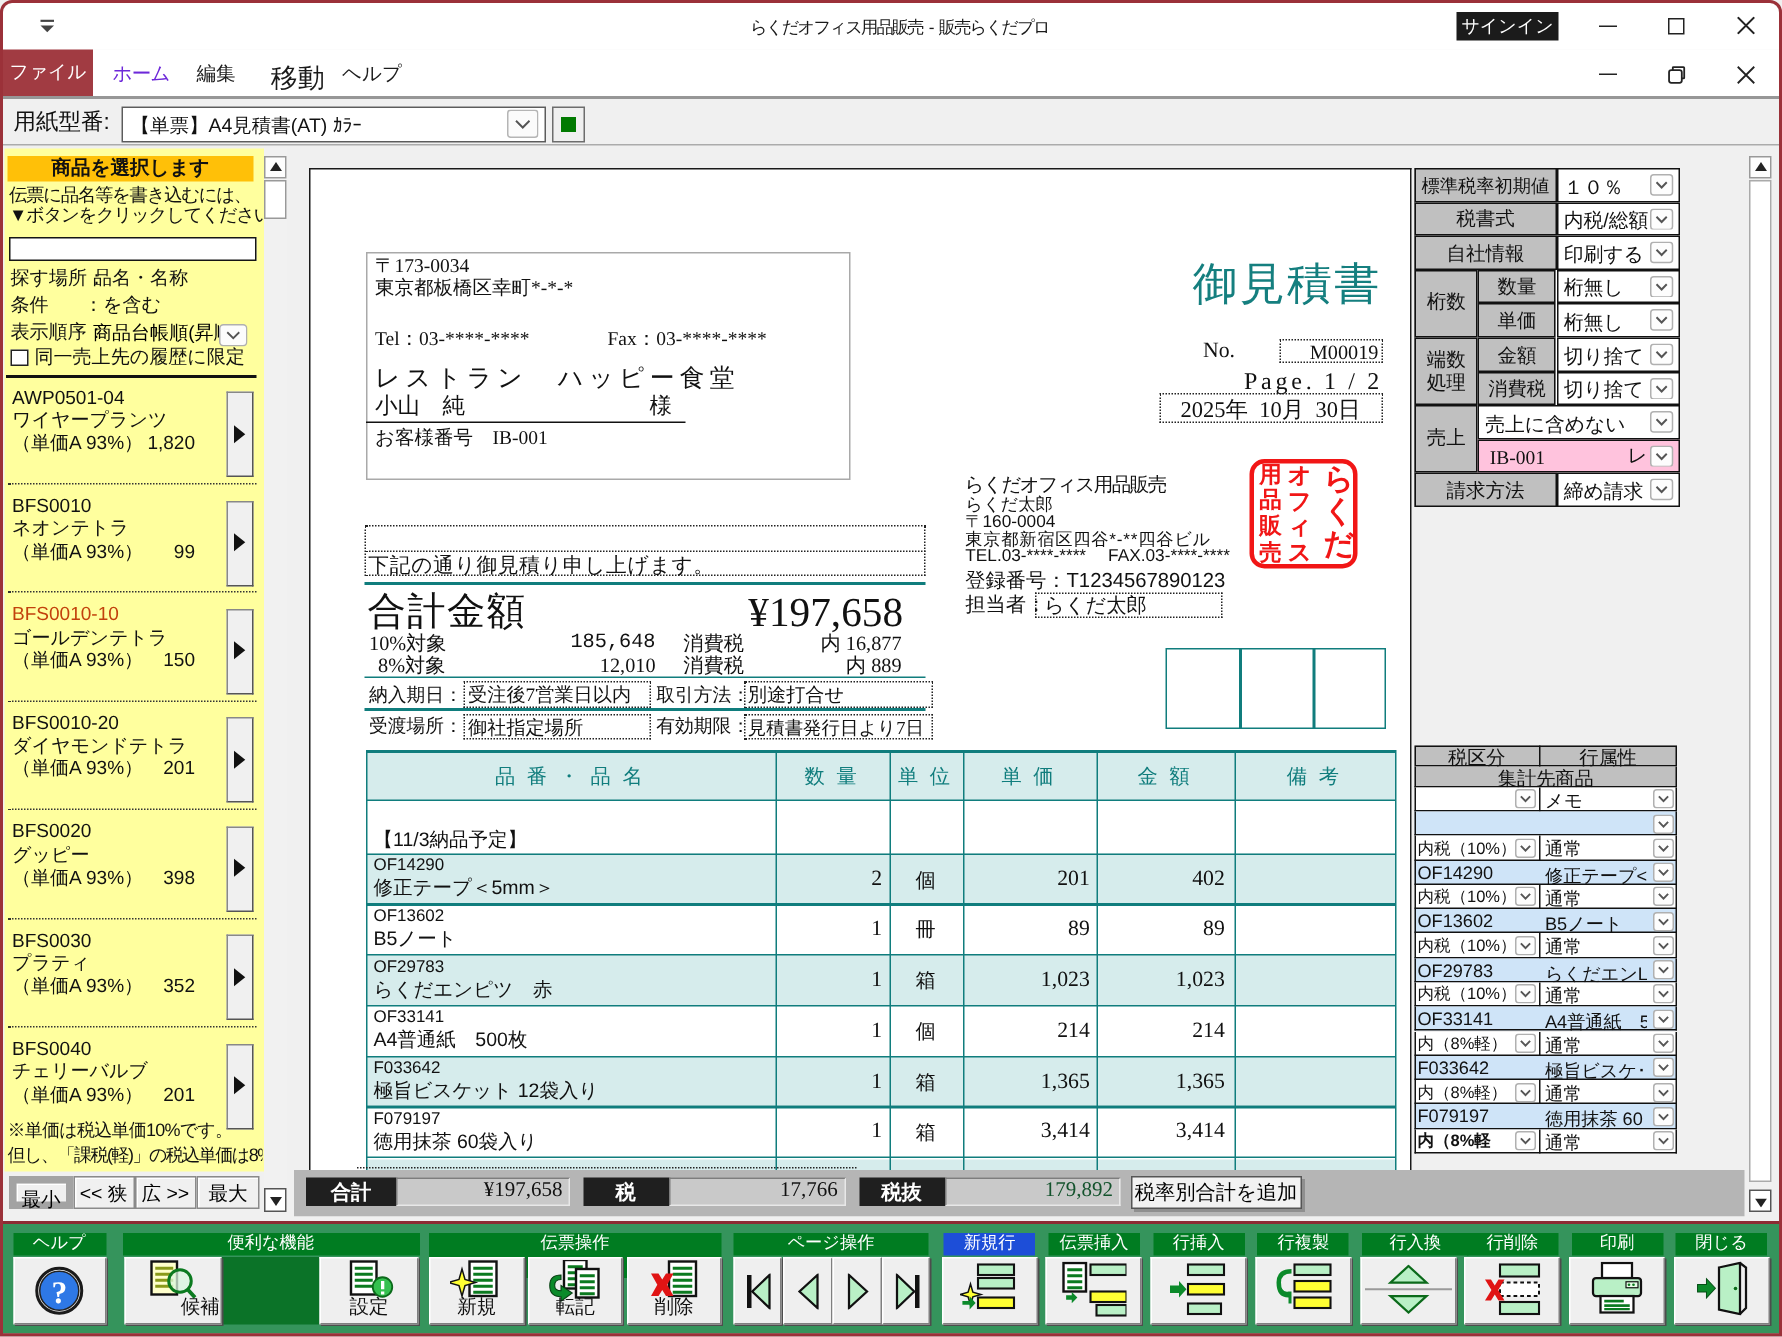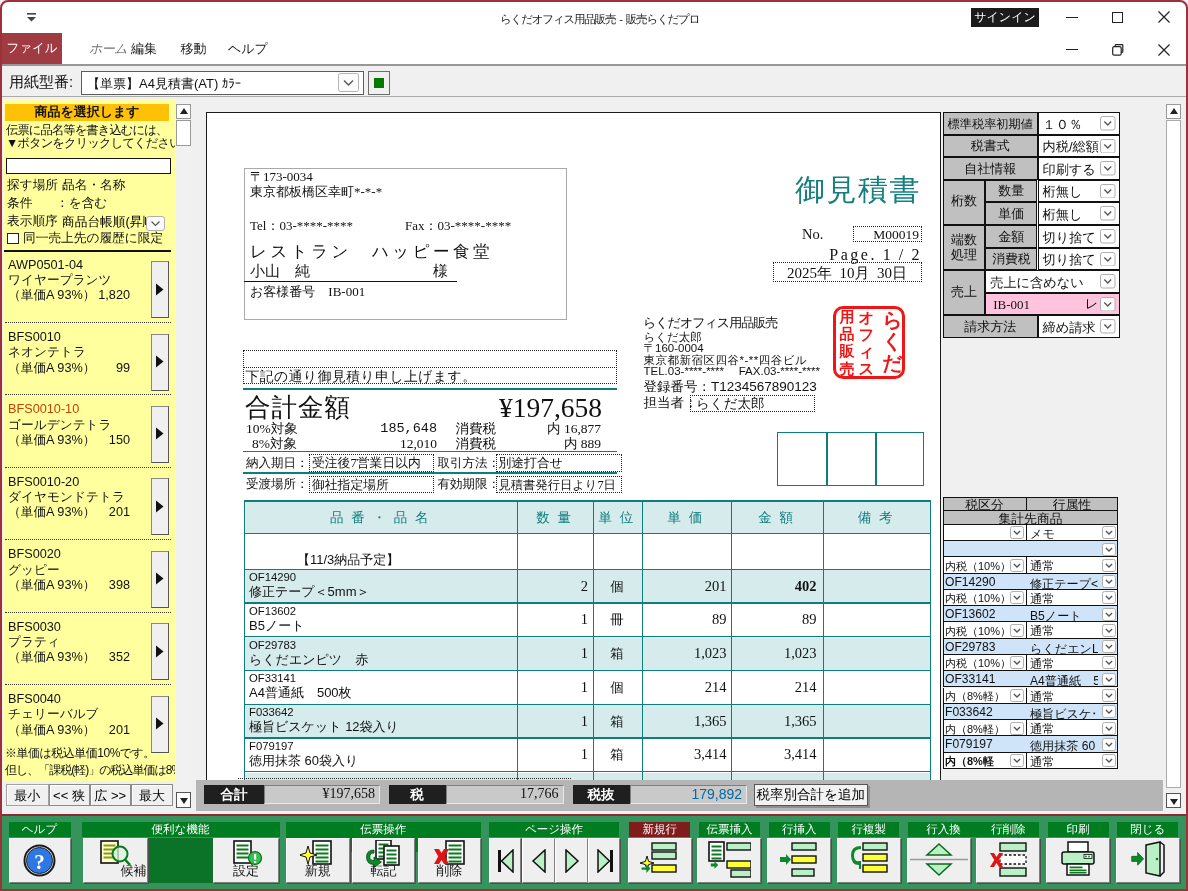--- a/index.html
+++ b/index.html
@@ -15,23 +15,23 @@
   </svg>
 <div class="a" style="left:500px;top:12.5px;font-size:11.5px;color:#1a1a1a;white-space:nowrap;line-height:1.15;letter-spacing:-1.2px;">らくだオフィス用品販売&nbsp;&nbsp;-&nbsp;&nbsp;販売らくだプロ</div>
 <div class="a" style="left:971px;top:8px;width:68px;height:19px;background:#1b1b1b;color:#fff;font-size:12px;text-align:center;line-height:19px;">サインイン</div>
 <div class="a" style="left:1066px;top:17px;width:12px;height:1.4px;background:#222;"></div>
 <div class="a" style="left:1112px;top:11.5px;width:11px;height:11px;border:1.3px solid #222;"></div>
 <svg class="a" style="left:1158px;top:11px" width="12" height="12" viewBox="0 0 12 12">
     <path d="M0.5 0.5 L11.5 11.5 M11.5 0.5 L0.5 11.5" stroke="#222" stroke-width="1.2"></path>
   </svg>
 <div class="a" style="left:2px;top:33px;width:1184px;height:31px;background:#fff;"></div>
 <div class="a" style="left:2px;top:33px;width:60px;height:31px;background:#a13b42;color:#fff;font-size:12.5px;text-align:center;line-height:31px;">ファイル</div>
-<div class="a" style="left:89px;top:42px;font-size:13px;color:#737373;white-space:nowrap;line-height:1.15;letter-spacing:-0.5px;font-style:italic;">ホーム</div>
+<div class="a" style="left:75px;top:42px;font-size:13px;color:#6d28d9;white-space:nowrap;line-height:1.15;letter-spacing:-0.5px;">ホーム</div>
 <div class="a" style="left:131px;top:42px;font-size:13px;color:#1a1a1a;white-space:nowrap;line-height:1.15;">編集</div>
-<div class="a" style="left:180.5px;top:42px;font-size:13px;color:#1a1a1a;white-space:nowrap;line-height:1.15;">移動</div>
+<div class="a" style="left:180.5px;top:42px;font-size:18px;color:#1a1a1a;white-space:nowrap;line-height:1.15;">移動</div>
 <div class="a" style="left:228px;top:42px;font-size:13px;color:#1a1a1a;white-space:nowrap;line-height:1.15;">ヘルプ</div>
 <div class="a" style="left:1066px;top:49px;width:12px;height:1.4px;background:#222;"></div>
 <svg class="a" style="left:1112px;top:44px" width="12" height="12" viewBox="0 0 12 12">
     <rect x="0.7" y="2.7" width="8.5" height="8.5" rx="1.5" fill="#fff" stroke="#222" stroke-width="1.2"></rect>
     <path d="M3.2 2.7 L3.2 1.2 Q3.2 0.7 3.7 0.7 L10.3 0.7 Q10.8 0.7 10.8 1.2 L10.8 7.8 Q10.8 8.3 10.3 8.3 L9.2 8.3" fill="none" stroke="#222" stroke-width="1.2"></path>
   </svg>
 <svg class="a" style="left:1158px;top:44px" width="12" height="12" viewBox="0 0 12 12">
     <path d="M0.5 0.5 L11.5 11.5 M11.5 0.5 L0.5 11.5" stroke="#222" stroke-width="1.2"></path>
   </svg>
 <div class="a" style="left:2px;top:64px;width:1184px;height:1.5px;background:#979797;"></div>
@@ -121,21 +121,21 @@
 <div class="a" style="left:8px;top:692.0px;font-size:12.7px;color:#111;white-space:nowrap;line-height:1.15;">BFS0040</div>
 <div class="a" style="left:8px;top:707.3px;font-size:12.7px;color:#111;white-space:nowrap;line-height:1.15;">チェリーバルブ</div>
 <div class="a" style="left:8px;top:722.6px;font-size:12.7px;color:#111;white-space:nowrap;line-height:1.15;">（単価A 93%）</div>
 <div class="a" style="left:70px;top:722.6px;width:60px;text-align:right;font-size:12.7px;color:#111;white-space:nowrap;line-height:1.15;">201</div>
 <div class="a" style="left:150.5px;top:695.5px;width:18px;height:57px;background:#f0f0f0;border:1px solid #888;border-right-color:#555;border-bottom-color:#555;"></div>
 <svg class="a" style="left:155px;top:717.0px" width="9" height="13" viewBox="0 0 9 13">
     <path d="M1 0.5 L8.5 6.5 L1 12.5 Z" fill="#111"></path>
   </svg>
 <div class="a" style="left:5px;top:746.8px;font-size:12px;color:#111;white-space:nowrap;line-height:1.15;letter-spacing:-0.5px;">※単価は税込単価10%です。</div>
 <div class="a" style="left:5px;top:761.8px;width:170px;overflow:hidden;font-size:12px;color:#111;white-space:nowrap;letter-spacing:-1px;">但し、「課税(軽)」の税込単価は8%</div>
-<div class="a" style="left:6px;top:784px;width:42.5px;height:22px;background:#f0f0f0;border:1px solid #a3a3a3;box-shadow:inset 1px 1px 0 #fff;font-size:13px;text-align:center;line-height:21px;">最小</div>
+<div class="a" style="left:6px;top:784px;width:42.5px;height:22px;background:#f0f0f0;border:5px solid #a3a3a3;box-shadow:inset 1px 1px 0 #fff;font-size:13px;text-align:center;line-height:21px;">最小</div>
 <div class="a" style="left:48.5px;top:784px;width:41px;height:22px;background:#f0f0f0;border:1px solid #8a8a8a;box-shadow:inset 1px 1px 0 #fff;font-size:13px;text-align:center;line-height:21px;">&lt;&lt; 狭</div>
 <div class="a" style="left:89.5px;top:784px;width:41.5px;height:22px;background:#f0f0f0;border:1px solid #8a8a8a;box-shadow:inset 1px 1px 0 #fff;font-size:13px;text-align:center;line-height:21px;">広 &gt;&gt;</div>
 <div class="a" style="left:131px;top:784px;width:42px;height:22px;background:#f0f0f0;border:1px solid #8a8a8a;box-shadow:inset 1px 1px 0 #fff;font-size:13px;text-align:center;line-height:21px;">最大</div>
 <div class="a" style="left:175.5px;top:99px;width:15.5px;height:709px;background:#f1f1f1;"></div>
 <div class="a" style="left:176px;top:103.5px;width:15px;height:15.5px;background:#fdfdfd;border:1px solid #999;"></div>
 <svg class="a" style="left:180px;top:108px" width="8" height="6" viewBox="0 0 8 6">
     <path d="M4 0 L8 6 L0 6 Z" fill="#222"></path>
   </svg>
 <div class="a" style="left:176px;top:120px;width:15px;height:26px;background:#fff;border:1px solid #999;"></div>
 <div class="a" style="left:176px;top:792px;width:15px;height:15.5px;background:#fff;border:1px solid #555;"></div>
@@ -213,29 +213,29 @@
 <div class="a" style="left:777px;top:432px;width:147px;height:54px;border:1.5px solid #107d7d;"></div>
 <div class="a" style="left:826px;top:432px;width:1.5px;height:54px;background:#107d7d;"></div>
 <div class="a" style="left:875px;top:432px;width:1.5px;height:54px;background:#107d7d;"></div>
 <div class="a" style="left:243.5px;top:500px;width:686px;height:34px;background:#d6ecec;border-top:2px solid #107d7d;border-bottom:1.8px solid #107d7d;"></div>
 <div class="a" style="left:243.5px;top:509px;width:273.5px;text-align:center;font-size:13.5px;color:#107d7d;white-space:nowrap;letter-spacing:2px;">品 番 ・ 品 名</div>
 <div class="a" style="left:517px;top:509px;width:75.5px;text-align:center;font-size:13.5px;color:#107d7d;white-space:nowrap;letter-spacing:2px;">数 量</div>
 <div class="a" style="left:592.5px;top:509px;width:49.0px;text-align:center;font-size:13.5px;color:#107d7d;white-space:nowrap;letter-spacing:2px;">単 位</div>
 <div class="a" style="left:641.5px;top:509px;width:89.0px;text-align:center;font-size:13.5px;color:#107d7d;white-space:nowrap;letter-spacing:2px;">単 価</div>
 <div class="a" style="left:730.5px;top:509px;width:92.5px;text-align:center;font-size:13.5px;color:#107d7d;white-space:nowrap;letter-spacing:2px;">金 額</div>
 <div class="a" style="left:823px;top:509px;width:106.5px;text-align:center;font-size:13.5px;color:#107d7d;white-space:nowrap;letter-spacing:2px;">備 考</div>
-<div class="a" style="left:249px;top:552.5px;font-size:13px;color:#111;white-space:nowrap;line-height:1.15;margin-left:48px;">【11/3納品予定】</div>
+<div class="a" style="left:249px;top:552.5px;font-size:13px;color:#111;white-space:nowrap;line-height:1.15;">【11/3納品予定】</div>
 <div class="a" style="left:243.5px;top:568.6px;width:686px;height:33.75px;background:#d6ecec;"></div>
 <div class="a" style="left:243.5px;top:568.6px;width:686px;height:1.4px;background:#107d7d;"></div>
 <div class="a" style="left:249px;top:571.1px;font-size:11.3px;color:#111;white-space:nowrap;line-height:1.15;">OF14290</div>
 <div class="a" style="left:249px;top:585.1px;font-size:13px;color:#111;white-space:nowrap;line-height:1.15;">修正テープ＜5mm＞</div>
 <div class="a" style="left:548px;top:577.6px;width:40px;text-align:right;font-size:14.5px;color:#111;white-space:nowrap;line-height:1.15;font-family:'Liberation Serif',serif;">2</div>
 <div class="a" style="left:592.5px;top:577.6px;width:49.0px;text-align:center;font-size:13.5px;color:#111;">個</div>
 <div class="a" style="left:656.5px;top:577.6px;width:70px;text-align:right;font-size:14.5px;color:#111;white-space:nowrap;line-height:1.15;font-family:'Liberation Serif',serif;">201</div>
-<div class="a" style="left:746.5px;top:577.6px;width:70px;text-align:right;font-size:14.5px;color:#111;white-space:nowrap;line-height:1.15;font-family:'Liberation Serif',serif;font-weight:bold;">402</div>
+<div class="a" style="left:746.5px;top:577.6px;width:70px;text-align:right;font-size:14.5px;color:#111;white-space:nowrap;line-height:1.15;font-family:'Liberation Serif',serif;">402</div>
 <div class="a" style="left:243.5px;top:602.35px;width:686px;height:1.4px;background:#107d7d;"></div>
 <div class="a" style="left:249px;top:604.85px;font-size:11.3px;color:#111;white-space:nowrap;line-height:1.15;">OF13602</div>
 <div class="a" style="left:249px;top:618.85px;font-size:13px;color:#111;white-space:nowrap;line-height:1.15;">B5ノート</div>
 <div class="a" style="left:548px;top:611.35px;width:40px;text-align:right;font-size:14.5px;color:#111;white-space:nowrap;line-height:1.15;font-family:'Liberation Serif',serif;">1</div>
 <div class="a" style="left:592.5px;top:611.35px;width:49.0px;text-align:center;font-size:13.5px;color:#111;">冊</div>
 <div class="a" style="left:656.5px;top:611.35px;width:70px;text-align:right;font-size:14.5px;color:#111;white-space:nowrap;line-height:1.15;font-family:'Liberation Serif',serif;">89</div>
 <div class="a" style="left:746.5px;top:611.35px;width:70px;text-align:right;font-size:14.5px;color:#111;white-space:nowrap;line-height:1.15;font-family:'Liberation Serif',serif;">89</div>
 <div class="a" style="left:243.5px;top:636.1px;width:686px;height:33.75px;background:#d6ecec;"></div>
 <div class="a" style="left:243.5px;top:636.1px;width:686px;height:1.4px;background:#107d7d;"></div>
 <div class="a" style="left:249px;top:638.6px;font-size:11.3px;color:#111;white-space:nowrap;line-height:1.15;">OF29783</div>
@@ -520,21 +520,21 @@
 <svg class="a" style="left:1170px;top:798.5px" width="8" height="6" viewBox="0 0 8 6">
     <path d="M0 0 L8 0 L4 6 Z" fill="#222"></path>
   </svg>
 
 <div class="a" style="left:196px;top:780.2px;width:967px;height:30.8px;background:#b5b5b5;"></div>
 <div class="a" style="left:204px;top:785px;width:60px;height:19px;background:#1f1f1f;color:#fff;font-weight:bold;font-size:13.5px;text-align:center;line-height:19px;">合計</div>
 <div class="a" style="left:264px;top:785px;width:116px;height:19px;background:#c9c9c9;border-top:1.6px solid #7d7d7d;border-left:1.6px solid #7d7d7d;border-right:1px solid #e8e8e8;border-bottom:1px solid #e8e8e8;color:#111;font-size:14px;text-align:right;line-height:16px;padding-right:4px;font-family:'Liberation Serif',serif;">¥197,658</div>
 <div class="a" style="left:388.5px;top:785px;width:57px;height:19px;background:#1f1f1f;color:#fff;font-weight:bold;font-size:13.5px;text-align:center;line-height:19px;">税</div>
 <div class="a" style="left:445.5px;top:785px;width:118px;height:19px;background:#c9c9c9;border-top:1.6px solid #7d7d7d;border-left:1.6px solid #7d7d7d;border-right:1px solid #e8e8e8;border-bottom:1px solid #e8e8e8;color:#111;font-size:14px;text-align:right;line-height:16px;padding-right:4px;font-family:'Liberation Serif',serif;">17,766</div>
 <div class="a" style="left:572.5px;top:785px;width:57px;height:19px;background:#1f1f1f;color:#fff;font-weight:bold;font-size:13.5px;text-align:center;line-height:19px;">税抜</div>
-<div class="a" style="left:629.5px;top:785px;width:117.5px;height:19px;background:#c9c9c9;border-top:1.6px solid #7d7d7d;border-left:1.6px solid #7d7d7d;border-right:1px solid #e8e8e8;border-bottom:1px solid #e8e8e8;color:#0369a1;font-size:14px;text-align:right;line-height:16px;padding-right:4px;font-family:Liberation Sans, sans-serif;">179,892</div>
+<div class="a" style="left:629.5px;top:785px;width:117.5px;height:19px;background:#c9c9c9;border-top:1.6px solid #7d7d7d;border-left:1.6px solid #7d7d7d;border-right:1px solid #e8e8e8;border-bottom:1px solid #e8e8e8;color:#14532d;font-size:14px;text-align:right;line-height:16px;padding-right:4px;font-family:Liberation Serif, serif;">179,892</div>
 <div class="a" style="left:753.5px;top:784px;width:114.5px;height:22px;background:#f2f2f2;border:1px solid #555;box-shadow:2px 2px 0 #8f8f8f;font-size:13.5px;text-align:center;line-height:20px;">税率別合計を追加</div>
 
 <div class="a" style="left:2px;top:811px;width:1184px;height:3px;background:#f0f0f0;"></div>
 <div class="a" style="left:0px;top:813.8px;width:1188px;height:2.2px;background:#8c2b33;"></div>
 <div class="a" style="left:2px;top:816px;width:1184px;height:73px;background:#35945c;"></div>
 <div class="a" style="left:0px;top:888.5px;width:1188px;height:2.5px;background:#8c2b33;"></div>
 <div class="a" style="left:8.5px;top:822.3px;width:62px;height:14.8px;background:#007c21;color:#fff;font-size:11.5px;text-align:center;line-height:14.5px;">ヘルプ</div>
 <div class="a" style="left:8.5px;top:838.3px;width:62px;height:45px;background:#efefef;border-top:1.5px solid #fff;border-left:1.5px solid #fff;border-right:1.5px solid #7f7f7f;border-bottom:1.5px solid #7f7f7f;box-shadow:1px 1px 0 #4d4d4d;"></div>
 <svg class="a" style="left:22px;top:843px" width="35" height="35" viewBox="0 0 35 35">
     <circle cx="17.5" cy="17.5" r="15" fill="#ececec" stroke="#1a1a1a" stroke-width="2"></circle>
@@ -616,21 +616,21 @@
 <svg class="a" style="left:531px;top:849px" width="16" height="24" viewBox="0 0 16 24">
     <polygon points="14,1 14,23 2,12" fill="#b9f0c6" stroke="#111" stroke-width="1.5"></polygon>
   </svg>
 <svg class="a" style="left:564px;top:849px" width="16" height="24" viewBox="0 0 16 24">
     <polygon points="2,1 2,23 14,12" fill="#b9f0c6" stroke="#111" stroke-width="1.5"></polygon>
   </svg>
 <svg class="a" style="left:596px;top:849px" width="18" height="24" viewBox="0 0 18 24">
     <polygon points="2,1 2,23 13.5,12" fill="#b9f0c6" stroke="#111" stroke-width="1.5"></polygon>
     <rect x="14" y="1" width="3" height="22" fill="#111"></rect>
   </svg>
-<div class="a" style="left:629.2px;top:822.3px;width:61px;height:14.8px;background:#7f1d1d;color:#fff;font-size:11.5px;text-align:center;line-height:14.5px;">新規行</div>
+<div class="a" style="left:629.2px;top:822.3px;width:61px;height:14.8px;background:#1d4ed8;color:#fff;font-size:11.5px;text-align:center;line-height:14.5px;">新規行</div>
 <div class="a" style="left:627.7px;top:838.3px;width:64px;height:45px;background:#efefef;border-top:1.5px solid #fff;border-left:1.5px solid #fff;border-right:1.5px solid #7f7f7f;border-bottom:1.5px solid #7f7f7f;box-shadow:1px 1px 0 #4d4d4d;"></div>
 <div class="a" style="left:698.9200000000001px;top:822.3px;width:61px;height:14.8px;background:#007c21;color:#fff;font-size:11.5px;text-align:center;line-height:14.5px;">伝票挿入</div>
 <div class="a" style="left:697.4200000000001px;top:838.3px;width:64px;height:45px;background:#efefef;border-top:1.5px solid #fff;border-left:1.5px solid #fff;border-right:1.5px solid #7f7f7f;border-bottom:1.5px solid #7f7f7f;box-shadow:1px 1px 0 #4d4d4d;"></div>
 <div class="a" style="left:768.6400000000001px;top:822.3px;width:61px;height:14.8px;background:#007c21;color:#fff;font-size:11.5px;text-align:center;line-height:14.5px;">行挿入</div>
 <div class="a" style="left:767.1400000000001px;top:838.3px;width:64px;height:45px;background:#efefef;border-top:1.5px solid #fff;border-left:1.5px solid #fff;border-right:1.5px solid #7f7f7f;border-bottom:1.5px solid #7f7f7f;box-shadow:1px 1px 0 #4d4d4d;"></div>
 <div class="a" style="left:838.36px;top:822.3px;width:61px;height:14.8px;background:#007c21;color:#fff;font-size:11.5px;text-align:center;line-height:14.5px;">行複製</div>
 <div class="a" style="left:836.86px;top:838.3px;width:64px;height:45px;background:#efefef;border-top:1.5px solid #fff;border-left:1.5px solid #fff;border-right:1.5px solid #7f7f7f;border-bottom:1.5px solid #7f7f7f;box-shadow:1px 1px 0 #4d4d4d;"></div>
 <div class="a" style="left:908.08px;top:822.3px;width:71px;height:14.8px;background:#007c21;color:#fff;font-size:11.5px;text-align:center;line-height:14.5px;">行入換</div>
 <div class="a" style="left:906.58px;top:838.3px;width:64px;height:45px;background:#efefef;border-top:1.5px solid #fff;border-left:1.5px solid #fff;border-right:1.5px solid #7f7f7f;border-bottom:1.5px solid #7f7f7f;box-shadow:1px 1px 0 #4d4d4d;"></div>
 <div class="a" style="left:977.8000000000001px;top:822.3px;width:61px;height:14.8px;background:#007c21;color:#fff;font-size:11.5px;text-align:center;line-height:14.5px;">行削除</div>

